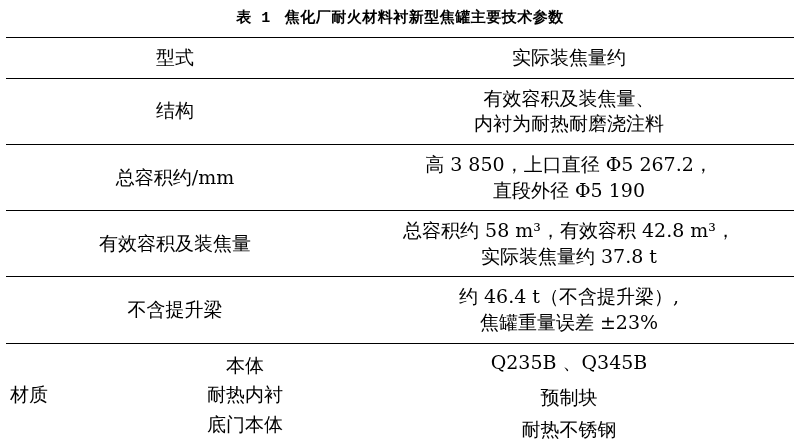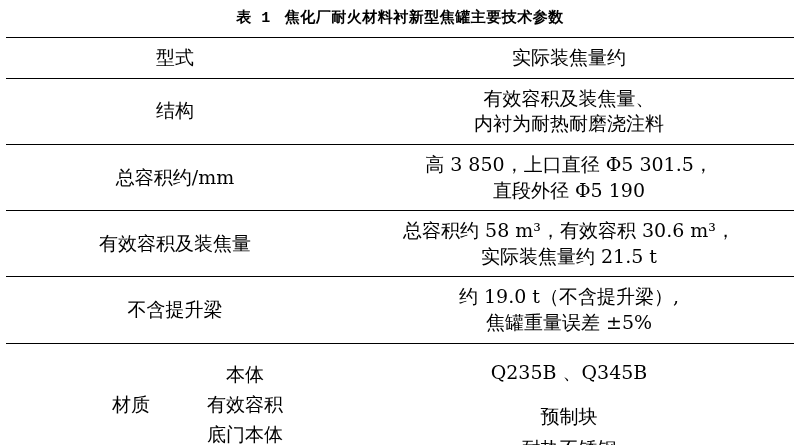--- a/index.html
+++ b/index.html
@@ -70,21 +70,21 @@
     text-align: left;
     padding-left: 0;
   }
   .mat-inner {
     display: flex;
     align-items: center;
     width: 100%;
   }
   .mat-name {
     width: 140px;
-    text-align: right;
+    text-align: left;
     display: inline-block;
   }
   .mat-sub {
     flex: 1;
     text-align: center;
     display: inline-block;
   }
   .nowrap-line {
     white-space: nowrap;
   }
@@ -116,53 +116,53 @@
         <td class="label-col">结构</td>
         <td class="value-col">
           <div class="nowrap-line">有效容积及装焦量、</div>
           <div class="nowrap-line">内衬为耐热耐磨浇注料</div>
         </td>
       </tr>
 
       <tr class="rule">
         <td class="label-col">总容积约/mm</td>
         <td class="value-col">
-          <div class="nowrap-line">高 3 850，上口直径 Φ5 301.5，</div>
+          <div class="nowrap-line">高 3 850，上口直径 Φ5 267.2，</div>
           <div class="nowrap-line">直段外径 Φ5 190</div>
         </td>
       </tr>
 
       <tr class="rule">
         <td class="label-col">有效容积及装焦量</td>
         <td class="value-col">
-          <div class="nowrap-line">总容积约 58 m³，有效容积 30.6 m³，</div>
-          <div class="nowrap-line">实际装焦量约 21.5 t</div>
+          <div class="nowrap-line">总容积约 58 m³，有效容积 42.8 m³，</div>
+          <div class="nowrap-line">实际装焦量约 37.8 t</div>
         </td>
       </tr>
 
       <tr class="rule">
         <td class="label-col">不含提升梁</td>
         <td class="value-col">
-          <div class="nowrap-line">约 19.0 t（不含提升梁）,</div>
-          <div class="nowrap-line">焦罐重量误差 ±5%</div>
+          <div class="nowrap-line">约 46.4 t（不含提升梁）,</div>
+          <div class="nowrap-line">焦罐重量误差 ±23%</div>
         </td>
       </tr>
 
       <tr class="rule">
         <td class="mat-label mat-first" rowspan="3">
           <div class="mat-inner">
             <span class="mat-name">材质</span>
             <span class="mat-sub mat-rows">
               <span style="display:block;padding:2px 0;font-family:Liberation Serif, serif;">本体</span>
-              <span style="display:block;padding:2px 0;">有效容积</span>
+              <span style="display:block;padding:2px 0;">耐热内衬</span>
               <span style="display:block;padding:2px 0;">底门本体</span>
             </span>
           </div>
         </td>
-        <td class="value-col" style="padding:16px 4px;text-align:center;">Q235B 、Q345B</td>
+        <td class="value-col" style="padding:6px 4px;text-align:center;">Q235B 、Q345B</td>
       </tr>
       <tr>
         <td class="value-col" style="padding:3px 4px;">预制块</td>
       </tr>
       <tr class="bottomrule">
         <td class="value-col" style="padding:3px 4px;">耐热不锈钢</td>
       </tr>
 
     </tbody>
   </table>

